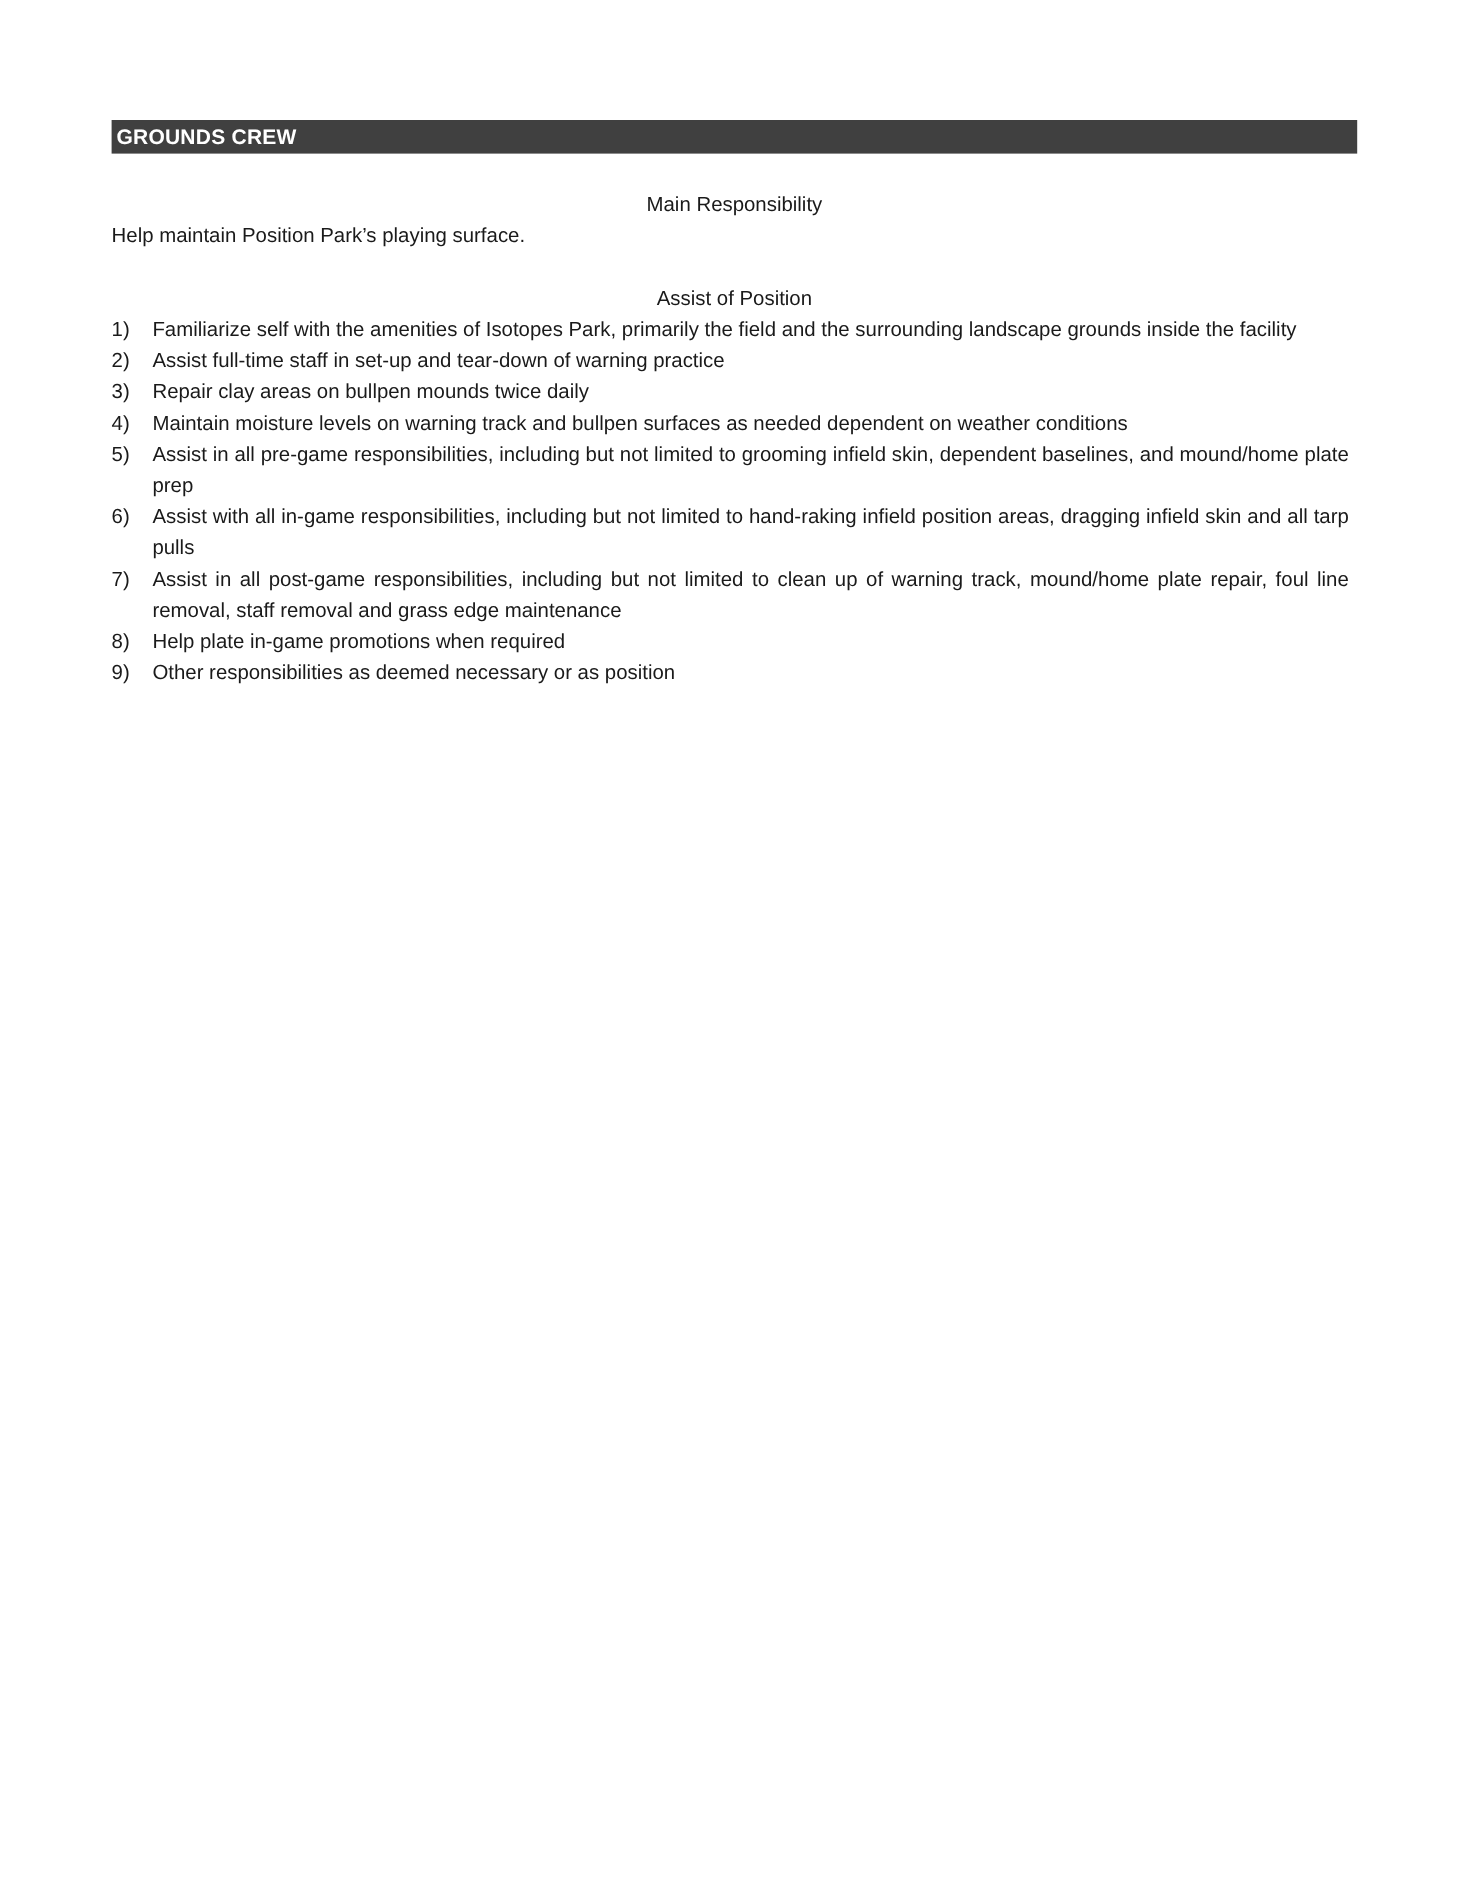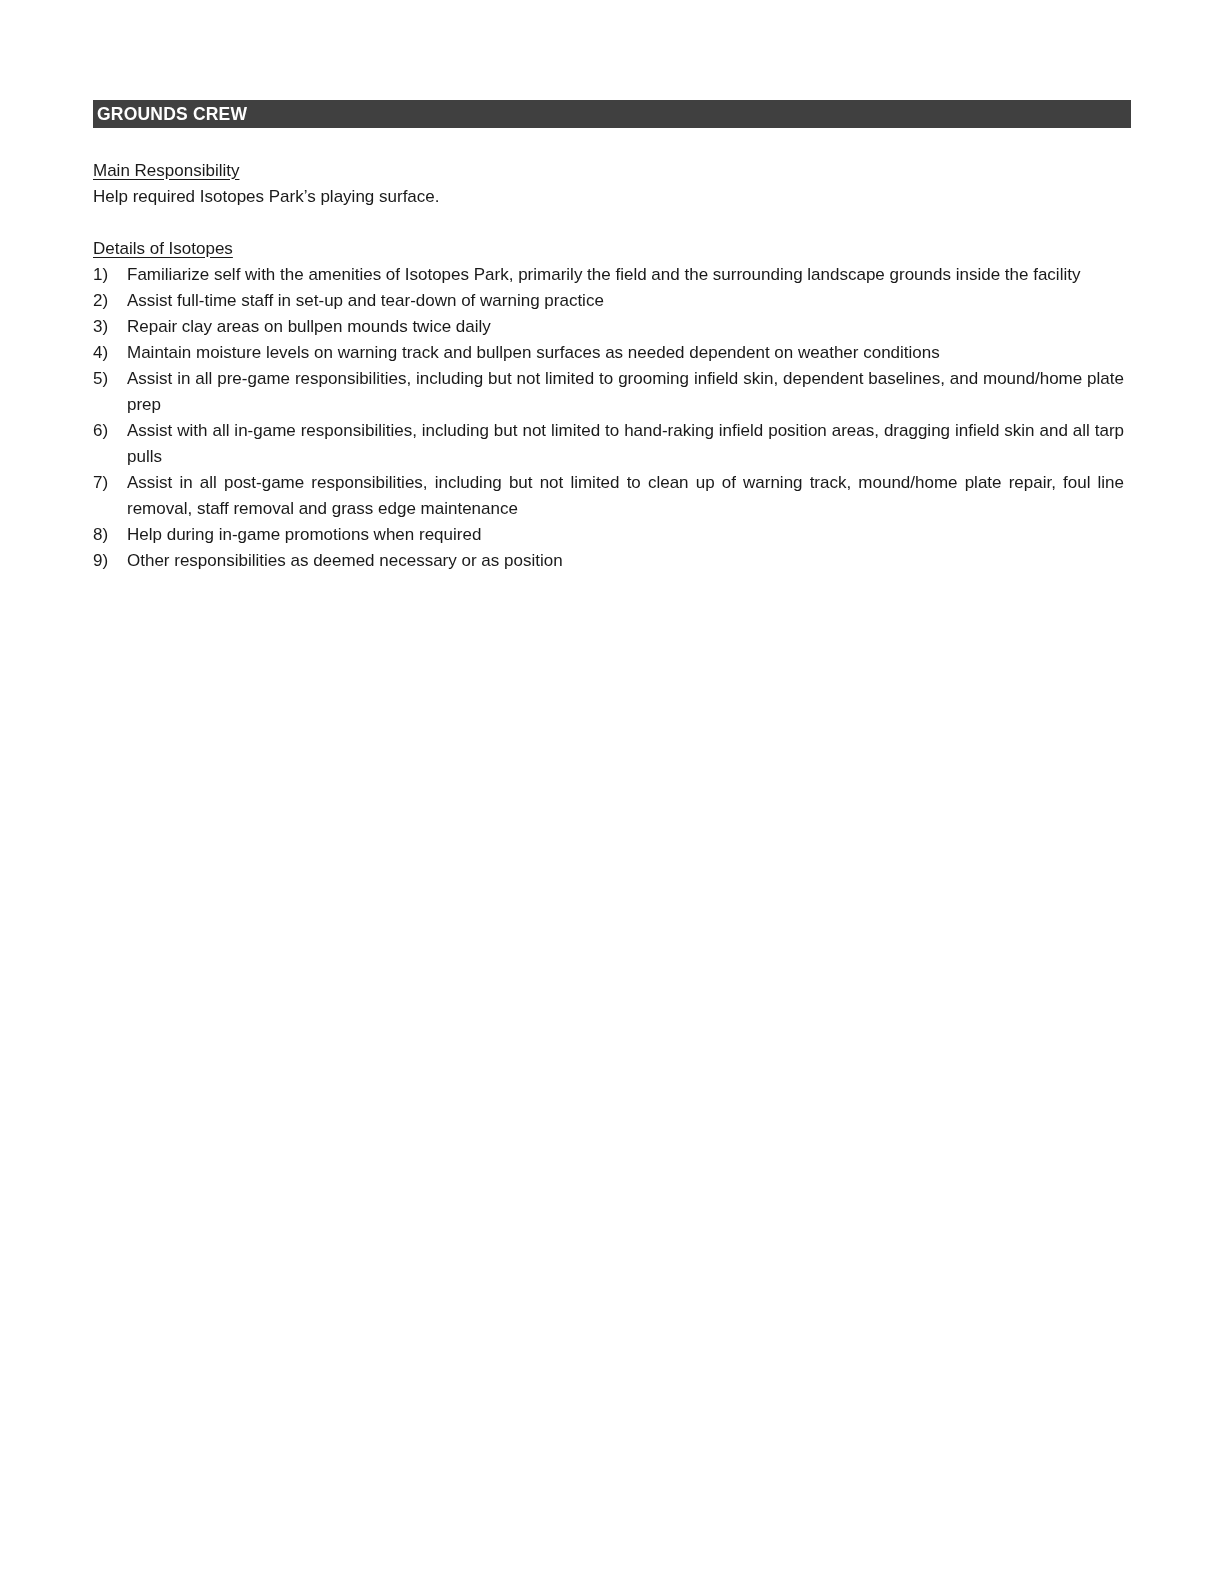--- a/index.html
+++ b/index.html
@@ -28,22 +28,22 @@
     font-size: 17.5px;
     height: 28px;
     line-height: 28px;
     padding-left: 4px;
     box-sizing: border-box;
     letter-spacing: 0.2px;
   }
   .section-heading {
     font-size: 17px;
     line-height: 26px;
-    text-decoration: underline;
     text-underline-offset: 3px;
+    text-align: center;
   }
   .heading-gap-top {
     margin-top: 30px;
   }
   .body-line {
     font-size: 17px;
     line-height: 26px;
   }
   .blank-line {
     height: 26px;
@@ -67,25 +67,25 @@
 </style>
 </head>
 <body>
 
 <div class="page">
 
   <div class="title-bar">GROUNDS CREW</div>
 
   <div class="section-heading heading-gap-top">Main Responsibility</div>
 
-  <div class="body-line">Help required Isotopes Park’s playing surface.</div>
+  <div class="body-line">Help maintain Position Park’s playing surface.</div>
 
   <div class="blank-line"></div>
 
-  <div class="section-heading">Details of Isotopes</div>
+  <div class="section-heading">Assist of Position</div>
 
   <div class="details-list" id="details-list">
       <div class="list-row">
         <div class="list-num">1)</div>
         <div class="list-text">Familiarize self with the amenities of Isotopes Park, primarily the field and the surrounding landscape grounds inside the facility</div>
       </div>
       <div class="list-row">
         <div class="list-num">2)</div>
         <div class="list-text">Assist full-time staff in set-up and tear-down of warning practice</div>
       </div>
@@ -104,21 +104,21 @@
       <div class="list-row">
         <div class="list-num">6)</div>
         <div class="list-text">Assist with all in-game responsibilities, including but not limited to hand-raking infield position areas, dragging infield skin and all tarp pulls</div>
       </div>
       <div class="list-row">
         <div class="list-num">7)</div>
         <div class="list-text">Assist in all post-game responsibilities, including but not limited to clean up of warning track, mound/home plate repair, foul line removal, staff removal and grass edge maintenance</div>
       </div>
       <div class="list-row">
         <div class="list-num">8)</div>
-        <div class="list-text">Help during in-game promotions when required</div>
+        <div class="list-text">Help plate in-game promotions when required</div>
       </div>
       <div class="list-row">
         <div class="list-num">9)</div>
         <div class="list-text">Other responsibilities as deemed necessary or as position</div>
       </div>
     </div>
 
 </div>
 
 </body></html>

